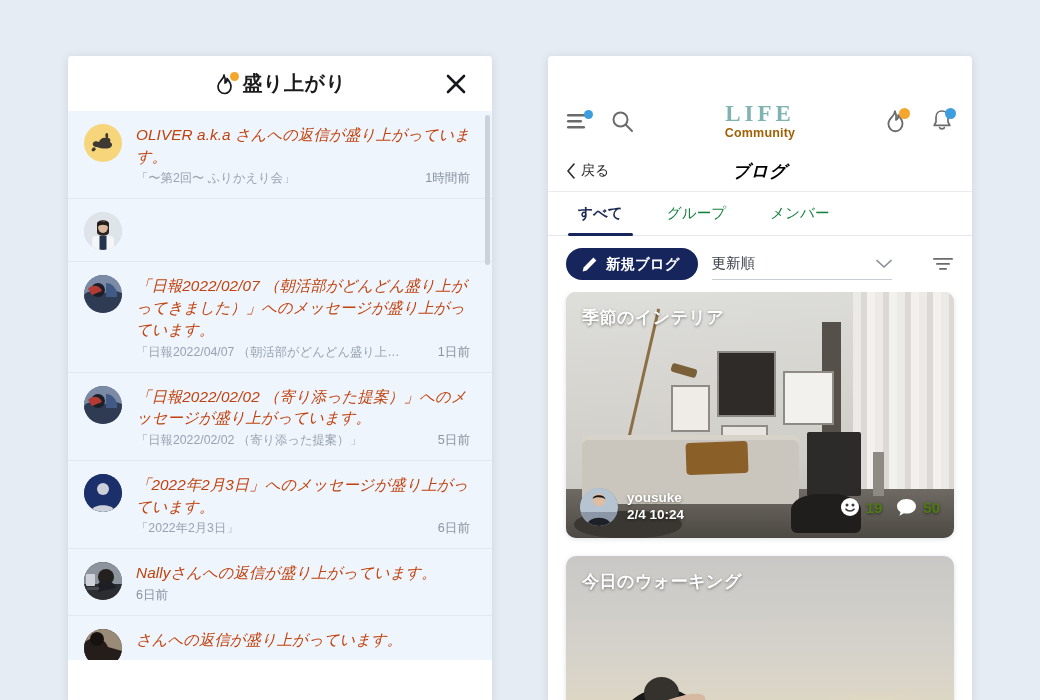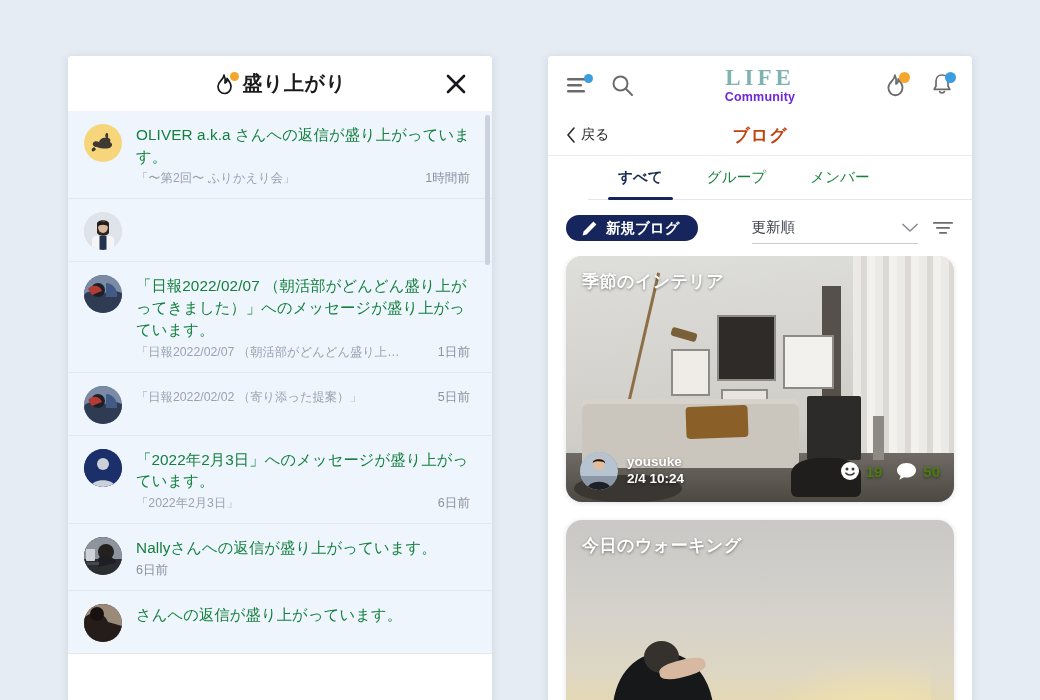--- a/index.html
+++ b/index.html
@@ -54,22 +54,23 @@
     background: #eef5fd;
     cursor: pointer;
   }
   .avatar {
     width: 38px; height: 38px; border-radius: 50%;
     flex: 0 0 38px; overflow: hidden; position: relative;
     background: #cfd6e2;
   }
   .notif-body { flex: 1 1 auto; min-width: 0; }
   .notif-text {
-    font-size: 15.3px; line-height: 1.42; color: #15803d;
+    font-size: 15.3px; line-height: 1.42; color: #c2410c;
     letter-spacing: .1px;
+    font-style: italic;
   }
   .notif-sub-row {
     display: flex; align-items: flex-end; justify-content: space-between;
     gap: 2px; margin-top: 3px;
   }
   .notif-sub {
     font-size: 12.3px; color: #9aa2b1; white-space: nowrap;
     overflow: hidden; text-overflow: ellipsis; flex: 1 1 auto;
   }
   .notif-time { font-size: 12.6px; color: #8b93a1; white-space: nowrap; flex: 0 0 auto; }
@@ -91,88 +92,88 @@
   .app-panel {
     position: absolute; left: 548px; top: 56px;
     width: 424px; height: 648px;
     background: #fff;
     border-radius: 4px 4px 0 0;
     box-shadow: 0 1px 10px rgba(40,60,90,.13);
     overflow: hidden;
   }
   .app-topbar {
     height: 58px; display: flex; align-items: center;
-    padding: 0 18px; position: relative;
+    padding: 0 18px; position: relative; margin-top: 36px;
   }
   .tb-left { display: flex; align-items: center; gap: 18px; }
   .tb-right { display: flex; align-items: center; gap: 22px; margin-left: auto; }
   .icon-btn { position: relative; cursor: pointer; display: block; line-height: 0; }
   .dot-badge {
     position: absolute; width: 9px; height: 9px; border-radius: 50%;
   }
   .dot-blue { background: #3c9ede; }
   .dot-orange { background: #f5a62c; }
   .brand {
     position: absolute; left: 50%; top: 50%; transform: translate(-50%,-50%);
     text-align: center; line-height: 1;
   }
   .brand-life {
     font-family: "Liberation Serif", "DejaVu Serif", serif;
     font-size: 23px; font-weight: bold; color: #7fb3b2;
     letter-spacing: 4px;
   }
   .brand-com {
-    font-size: 12.5px; font-weight: bold; color: #6d28d9;
+    font-size: 12.5px; font-weight: bold; color: #a16207;
     letter-spacing: .2px; margin-top: 2px;
   }
   .app-subbar {
     height: 42px; position: relative; display: flex; align-items: center;
     border-bottom: 1px solid #ebebef;
   }
   .back-btn {
     display: flex; align-items: center; gap: 5px;
     margin-left: 18px; font-size: 14px; color: #2b2b2b; cursor: pointer;
   }
   .page-title {
     position: absolute; left: 50%; top: 50%; transform: translate(-50%,-50%);
-    font-size: 17px; font-weight: bold; color: #c2410c; letter-spacing: 1px;
-  }
-  .tabs { display: flex; height: 44px; border-bottom: 1px solid #e6e6ec; margin-left: 40px; }
+    font-size: 17px; font-weight: bold; color: #000000; letter-spacing: 1px; font-style: italic;
+  }
+  .tabs { display: flex; height: 44px; border-bottom: 1px solid #e6e6ec; }
   .tab {
     flex: 0 0 auto; padding: 0 14px; margin-left: 16px;
     display: flex; align-items: center; justify-content: center;
     font-size: 14.6px; color: #15803d; cursor: pointer; position: relative;
   }
   .tab.active { color: #1b2a52; font-weight: bold; }
   .tab.active::after {
     content: ""; position: absolute; left: 4px; right: 4px; bottom: -1px;
     height: 3px; background: #16255c; border-radius: 2px;
   }
   .filterbar {
     height: 56px; display: flex; align-items: center; padding: 0 18px; gap: 14px;
   }
   .new-blog-btn {
     display: flex; align-items: center; gap: 8px;
     background: #16255c; color: #fff; border: none;
-    height: 26px; padding: 0 18px 0 15px; border-radius: 18px;
+    height: 32px; padding: 0 18px 0 15px; border-radius: 18px;
     font-size: 14.5px; font-weight: bold; cursor: pointer;
     font-family: inherit;
   }
   .sort-select {
     flex: 1 1 auto; max-width: 180px; height: 32px;
     border-bottom: 1px solid #c8ccd4;
-    display: flex; align-items: center; cursor: pointer; margin-left: 40px;
+    display: flex; align-items: center; cursor: pointer;
   }
   .sort-label { font-size: 14.5px; color: #3a3f4a; }
   .chev { margin-left: auto; }
   .filter-icon { cursor: pointer; margin-left: auto; line-height: 0; }
 
   .feed { padding: 0 18px; overflow: hidden; height: calc(648px - 58px - 42px - 44px - 56px); }
   .blog-card {
-    position: relative; border-radius: 16px; overflow: hidden;
+    position: relative; border-radius: 10px; overflow: hidden;
     height: 246px; margin-bottom: 18px;
     box-shadow: 0 1px 5px rgba(40,60,90,.16);
   }
   .card-title {
     position: absolute; left: 16px; top: 14px; z-index: 4;
     font-size: 17px; font-weight: bold; color: #fff;
     text-shadow: 0 1px 3px rgba(0,0,0,.45);
     letter-spacing: .5px;
   }
   .card-foot {
@@ -298,37 +299,38 @@
             <circle cx="19" cy="19" r="19" fill="#7b8ba6"></circle>
             <path d="M0 20 C8 10 16 26 26 14 L38 18 L38 38 L0 38 Z" fill="#2f3b52"></path>
             <circle cx="14" cy="15" r="7" fill="#1b1f28"></circle>
             <path d="M4 14 C8 9 16 10 18 16 L8 20 Z" fill="#b33b33"></path>
             <path d="M22 8 C28 8 34 14 33 22 L22 22 Z" fill="#415a86"></path>
           </svg>
         </div>
         <div class="notif-body">
           <div class="notif-text">「日報2022/02/07 （朝活部がどんどん盛り上がってきました）」へのメッセージが盛り上がっています。</div>
           <div class="notif-sub-row">
-            <span class="notif-sub">「日報2022/02/07 （朝活部がどんどん盛り上…</span>
+            <span class="notif-sub">「日報2022/04/07 （朝活部がどんどん盛り上…</span>
             <span class="notif-time">1日前</span>
           </div>
         </div>
       </div>
 
       <div class="notif-item">
         <div class="avatar av-night">
           <svg width="38" height="38" viewBox="0 0 38 38">
             <circle cx="19" cy="19" r="19" fill="#7b8ba6"></circle>
             <path d="M0 20 C8 10 16 26 26 14 L38 18 L38 38 L0 38 Z" fill="#2f3b52"></path>
             <circle cx="14" cy="15" r="7" fill="#1b1f28"></circle>
             <path d="M4 14 C8 9 16 10 18 16 L8 20 Z" fill="#b33b33"></path>
             <path d="M22 8 C28 8 34 14 33 22 L22 22 Z" fill="#415a86"></path>
           </svg>
         </div>
         <div class="notif-body">
+          <div class="notif-text">「日報2022/02/02 （寄り添った提案）」へのメッセージが盛り上がっています。</div>
           <div class="notif-sub-row">
             <span class="notif-sub">「日報2022/02/02 （寄り添った提案）」</span>
             <span class="notif-time">5日前</span>
           </div>
         </div>
       </div>
 
       <div class="notif-item">
         <div class="avatar av-darkblue">
           <svg width="38" height="38" viewBox="0 0 38 38">

